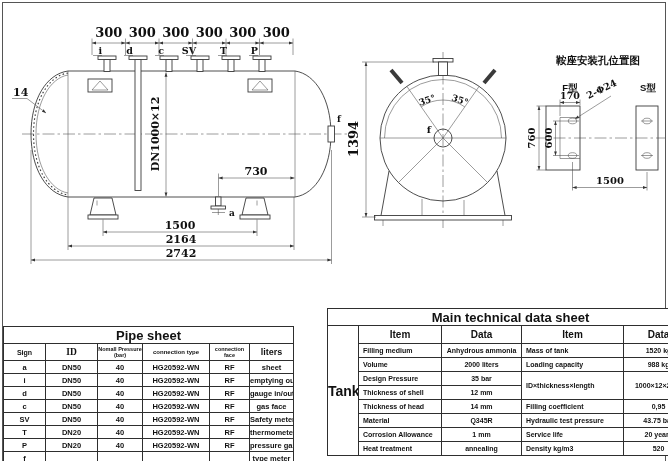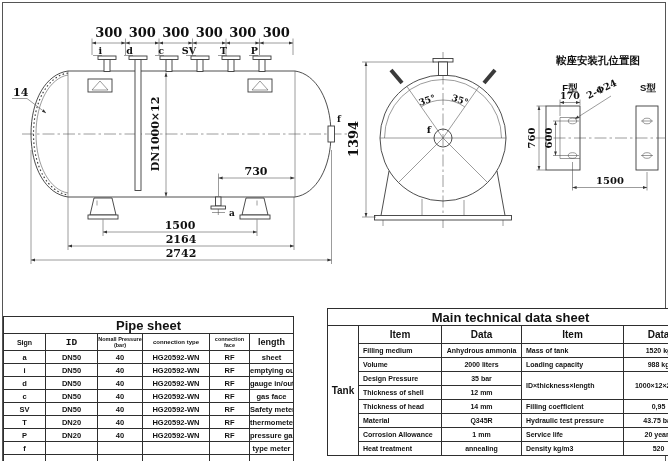--- a/index.html
+++ b/index.html
@@ -14,40 +14,40 @@
   svg .wh{fill:#fff;stroke:#3a3a3a;stroke-width:0.9;}
   svg text{fill:#101010;stroke:none;font-family:"DejaVu Serif",serif;font-weight:bold;}
   svg .t13{font-size:13px;}
   svg .t11{font-size:11px;}
   svg .t10{font-size:10px;}
   svg .t9{font-size:9.5px;}
   svg .t8{font-size:9px;}
   svg .cjk{font-family:"Liberation Sans",sans-serif;font-size:10.5px;}
   svg .cjk2{font-family:"Liberation Sans",sans-serif;font-size:9.5px;}
   .tbl-wrap{position:absolute;background:#fff;}
-  .pipe-wrap{left:3px;top:316px;width:290px;height:136px;}
+  .pipe-wrap{left:3px;top:326px;width:290px;height:136px;}
   .main-wrap{left:299px;top:308px;width:366px;height:147px;margin-left:28px;}
   table{border-collapse:collapse;table-layout:fixed;width:100%;}
   td,th{border:1px solid #2e2e2e;text-align:center;padding:0;overflow:hidden;white-space:nowrap;color:#111;}
   tr.t-title td{font-size:13px;font-weight:bold;height:16px;border-bottom-width:1px;}
   .pipe tr.t-hdr{height:17px;}
   .pipe tr.t-row{height:13px;}
   .pipe td{font-size:7.5px;font-weight:bold;}
   .pipe th{font-weight:bold;}
   .h-sign{font-size:7px;}
-  .h-id{font-size:9.5px;font-family:Liberation Mono, monospace;}
+  .h-id{font-size:9.5px;font-family:Liberation Serif, serif;}
   .h-press,.h-face{font-size:5.5px;white-space:normal;line-height:1.1;}
   .h-conn{font-size:6px;}
   .h-usage{font-size:9px;font-weight:bold;}
   .main tr.t-hdr{height:18px;}
   .main tr.t-row{height:14px;}
   .main th{font-size:10px;}
   .main td{font-size:7px;font-weight:bold;}
   .main td.item{text-align:left;padding-left:4px;white-space:normal;line-height:1.05;}
-  .main td.tank{font-size:10px;font-weight:bold;}
+  .main td.tank{font-size:14px;font-weight:bold;}
 </style>
 </head>
 <body>
 
 <div class="page">
   <div class="frame"></div>
 
   <svg class="drawing" width="668" height="308" viewBox="0 0 668 308">
     <defs>
       <marker id="arw" markerWidth="9" markerHeight="8" refX="7.5" refY="4" orient="auto-start-reverse">
@@ -283,21 +283,21 @@
       <tbody>
           <tr class="t-title">
         <td colspan="6">Pipe sheet</td>
       </tr>
       <tr class="t-hdr">
         <th class="h-sign">Sign</th>
         <th class="h-id">ID</th>
         <th class="h-press">Nomall Pressure (bar)</th>
         <th class="h-conn">connection type</th>
         <th class="h-face">connection face</th>
-        <th class="h-usage">length</th>
+        <th class="h-usage">liters</th>
       </tr>
       <tr class="t-row">
             <td>a</td>
             <td>DN50</td>
             <td>40</td>
             <td>HG20592-WN</td>
             <td>RF</td>
             <td>sheet</td>
           </tr>
       <tr class="t-row">

